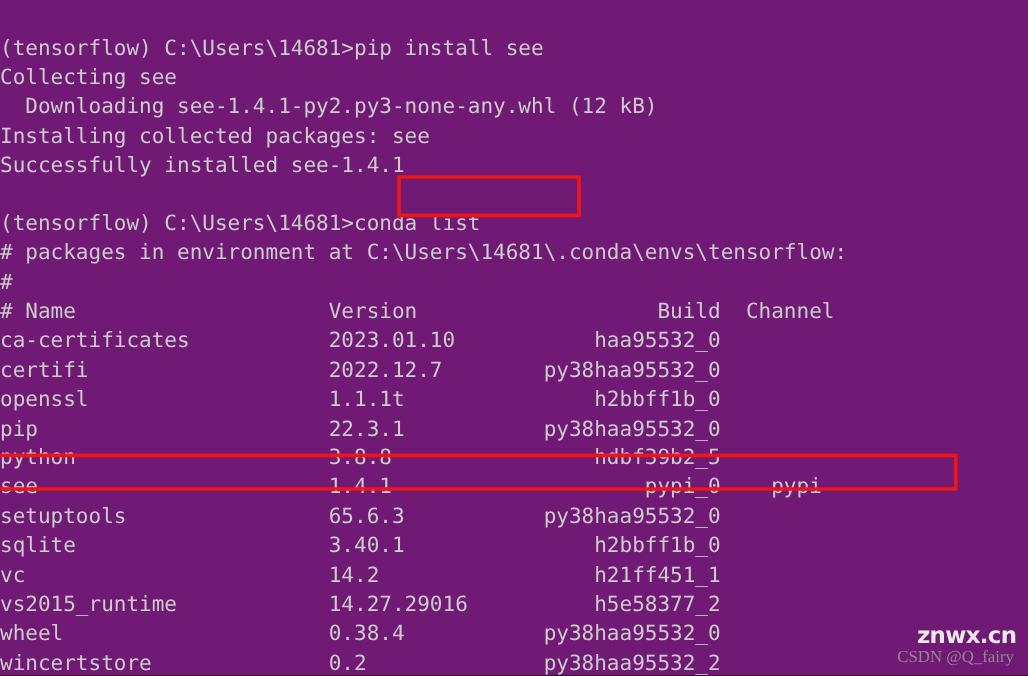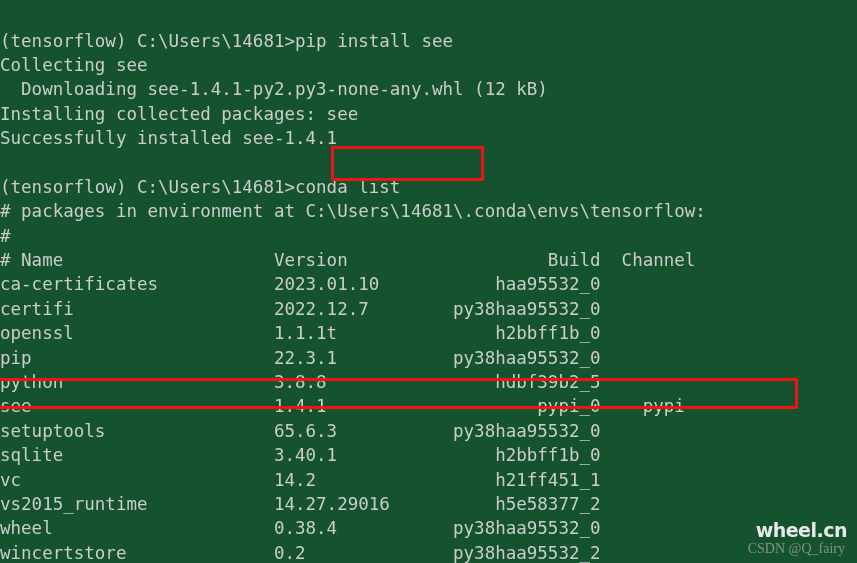--- a/index.html
+++ b/index.html
@@ -4,21 +4,21 @@
 <style>
   html, body {
     margin: 0;
     padding: 0;
     background: #0c0c0c;
   }
   #terminal {
     position: relative;
     width: 857px;
     height: 563px;
-    background: #14532d;
+    background: #701a75;
     overflow: hidden;
     font-family: "DejaVu Serif", "Liberation Serif", serif;
   }
   .console-text {
     position: absolute;
     left: 0;
     top: 11px;
     width: 857px;
     color: #cccccc;
     font-family: "DejaVu Sans Mono", "Liberation Mono", monospace;
@@ -79,16 +79,16 @@
 </head>
 <body>
 
 <div id="terminal">
 
   <pre class="console-text"><span class="line">(tensorflow) C:\Users\14681&gt;pip install see</span><span class="line">Collecting see</span><span class="line">  Downloading see-1.4.1-py2.py3-none-any.whl (12 kB)</span><span class="line">Installing collected packages: see</span><span class="line">Successfully installed see-1.4.1</span><span class="line"></span><span class="line">(tensorflow) C:\Users\14681&gt;conda list</span><span class="line"># packages in environment at C:\Users\14681\.conda\envs\tensorflow:</span><span class="line">#</span><span class="line"># Name                    Version                   Build  Channel</span><span class="line">ca-certificates           2023.01.10           haa95532_0</span><span class="line">certifi                   2022.12.7        py38haa95532_0</span><span class="line">openssl                   1.1.1t               h2bbff1b_0</span><span class="line">pip                       22.3.1           py38haa95532_0</span><span class="line">python                    3.8.8                hdbf39b2_5</span><span class="line">see                       1.4.1                    pypi_0    pypi</span><span class="line">setuptools                65.6.3           py38haa95532_0</span><span class="line">sqlite                    3.40.1               h2bbff1b_0</span><span class="line">vc                        14.2                 h21ff451_1</span><span class="line">vs2015_runtime            14.27.29016          h5e58377_2</span><span class="line">wheel                     0.38.4           py38haa95532_0</span><span class="line">wincertstore              0.2              py38haa95532_2</span></pre>
 
   <div class="highlight-box" id="box-conda-list"></div>
   <div class="highlight-box" id="box-see-row"></div>
 
-  <div class="watermark" id="watermark-site">wheel.cn</div>
+  <div class="watermark" id="watermark-site">znwx.cn</div>
   <div class="watermark" id="watermark-csdn">CSDN @Q_fairy</div>
 
 </div>
 
 </body></html>

